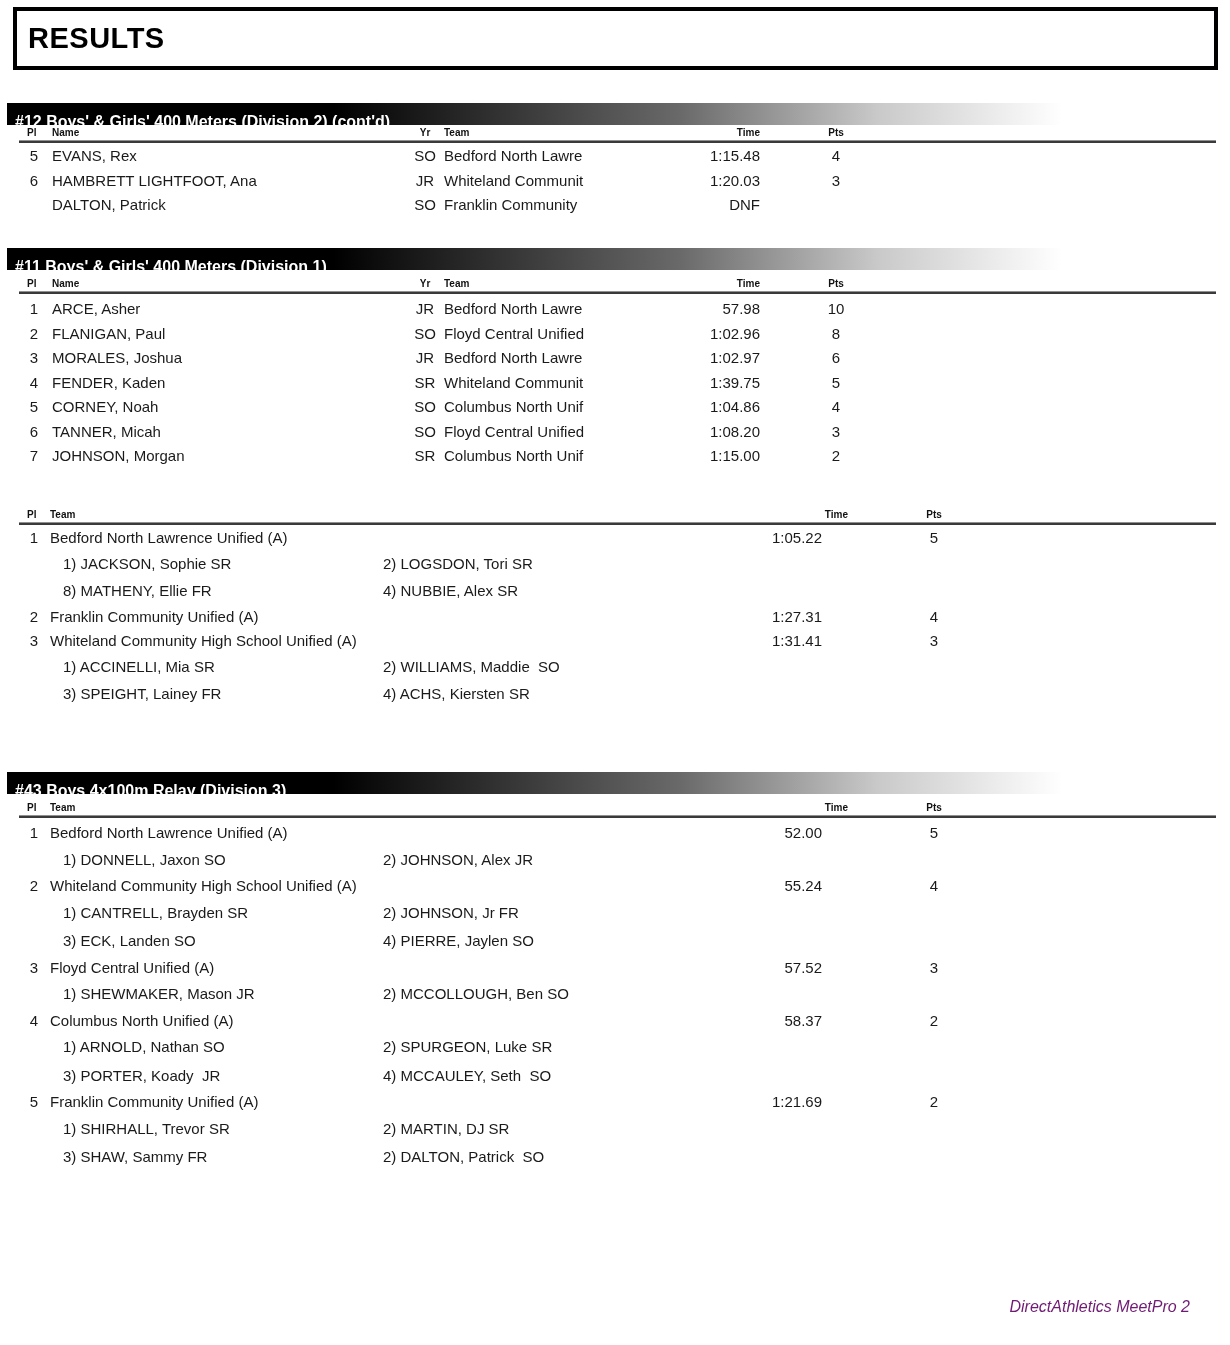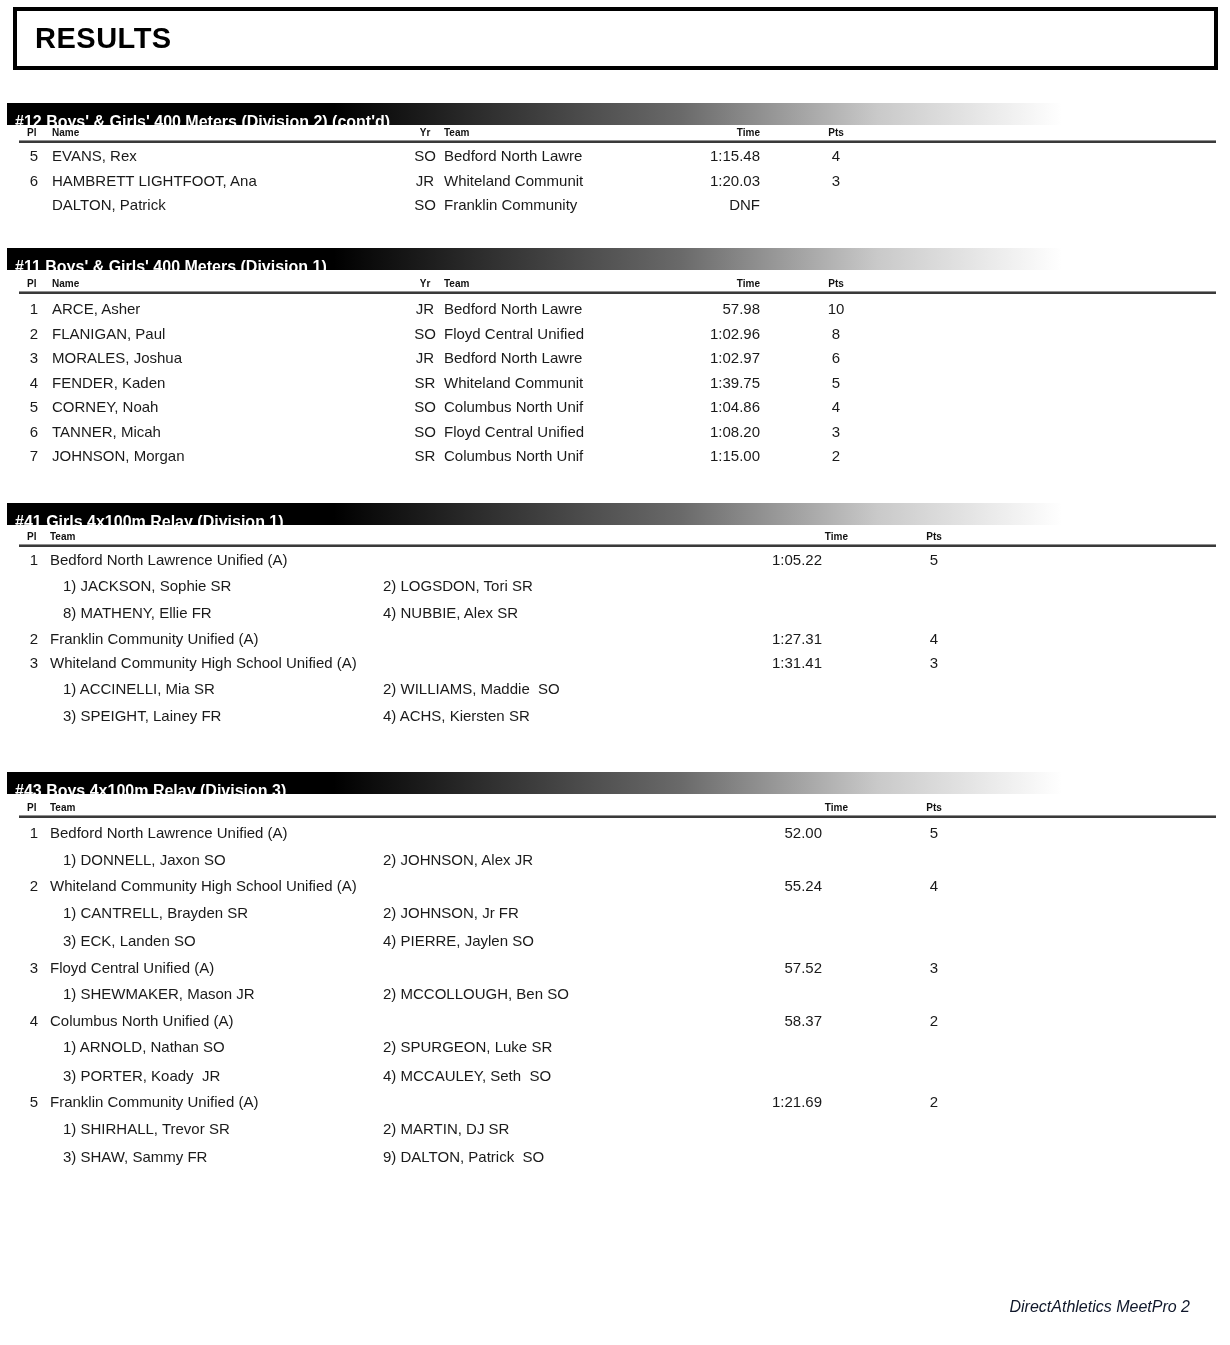--- a/index.html
+++ b/index.html
@@ -1,21 +1,21 @@
 <!DOCTYPE html>
 <html><head>
 <meta charset="utf-8">
 <style>
   html,body{margin:0;padding:0;background:#fff;}
   body{font-family:"Liberation Sans","DejaVu Sans",sans-serif;color:#1a1a1a;}
   .page{position:relative;width:1230px;height:1345px;background:#fff;overflow:hidden;}
 
   .results-box{position:absolute;left:13px;top:7px;width:1205px;height:63px;box-sizing:border-box;
     border:4px solid #000;display:flex;align-items:center;background:#fff;}
-  .results-box .title{font-size:29px;font-weight:bold;color:#000;padding-left:18px;letter-spacing:.5px;}
+  .results-box .title{font-size:29px;font-weight:bold;color:#000;padding-left:11px;letter-spacing:.5px;}
 
   .section{position:absolute;left:0;width:1230px;}
   .sec12{top:103px}.sec11{top:248px}.sec41{top:503px}.sec43{top:772px}
 
   .bar{margin-left:7px;width:1088px;height:22px;display:flex;align-items:center;
     background:linear-gradient(to right,#000 0%,#000 30%,#6a6a6a 62%,#c9c9c9 80%,#fff 97%,#fff 100%);}
   .bar .bt{color:#fff;font-weight:bold;font-size:16px;padding-left:8px;white-space:pre;margin-top:16px;}
 
   .hdr{position:relative;}
   .h15{height:15px}.h21{height:21px}.h19{height:19px}
@@ -48,21 +48,21 @@
   .hc.pl{left:26px;width:16px;text-align:left;padding-left:1px;}
   .hc.nm{left:52px;}
   .hc.yr{left:408px;width:34px;text-align:center;}
   .hc.tc{left:444px;}
   .hc.iti{left:600px;width:160px;text-align:right;}
   .hc.ipt{left:810px;width:52px;text-align:center;}
   .hc.rteam{left:50px;}
   .hc.rti{left:690px;width:158px;text-align:right;}
   .hc.rpt{left:906px;width:56px;text-align:center;}
 
-  .footer{position:absolute;top:1298px;right:40px;font-size:16px;font-style:italic;color:#0f172a;}
+  .footer{position:absolute;top:1298px;right:40px;font-size:16px;font-style:italic;color:#701a75;}
 </style>
 </head>
 <body>
 
 <div class="page">
 
   <div class="results-box">
     <span class="title">RESULTS</span>
   </div>
 
@@ -174,23 +174,20 @@
         <span class="c nm">JOHNSON, Morgan</span>
         <span class="c yr">SR</span>
         <span class="c tc">Columbus North Unif</span>
         <span class="c iti">1:15.00</span>
         <span class="c ipt">2</span>
       </div>
     </div>
   </div>
 
   <div class="section sec41">
-    <div class="bar">
-      <span class="bt">#41 Girls 4x100m Relay (Division 1)</span>
-    </div>
     <div class="hdr h19">
       <span class="hc pl">Pl</span>
       <span class="hc rteam">Team</span>
       <span class="hc rti">Time</span>
       <span class="hc rpt">Pts</span>
     </div>
     <div class="rule"></div>
     <div class="rows">
       <div class="trow">
         <span class="c pl">1</span>
@@ -294,19 +291,19 @@
         <span class="c rteam">Franklin Community Unified (A)</span>
         <span class="c rti">1:21.69</span>
         <span class="c rpt">2</span>
       </div>
       <div class="lrow43">
         <span class="c l1">1) SHIRHALL, Trevor SR</span>
         <span class="c l2">2) MARTIN, DJ SR</span>
       </div>
       <div class="lrow43">
         <span class="c l1">3) SHAW, Sammy FR</span>
-        <span class="c l2">9) DALTON, Patrick  SO</span>
+        <span class="c l2">2) DALTON, Patrick  SO</span>
       </div>
     </div>
   </div>
 
   <div class="footer">DirectAthletics MeetPro 2</div>
 </div>
 
 </body></html>

